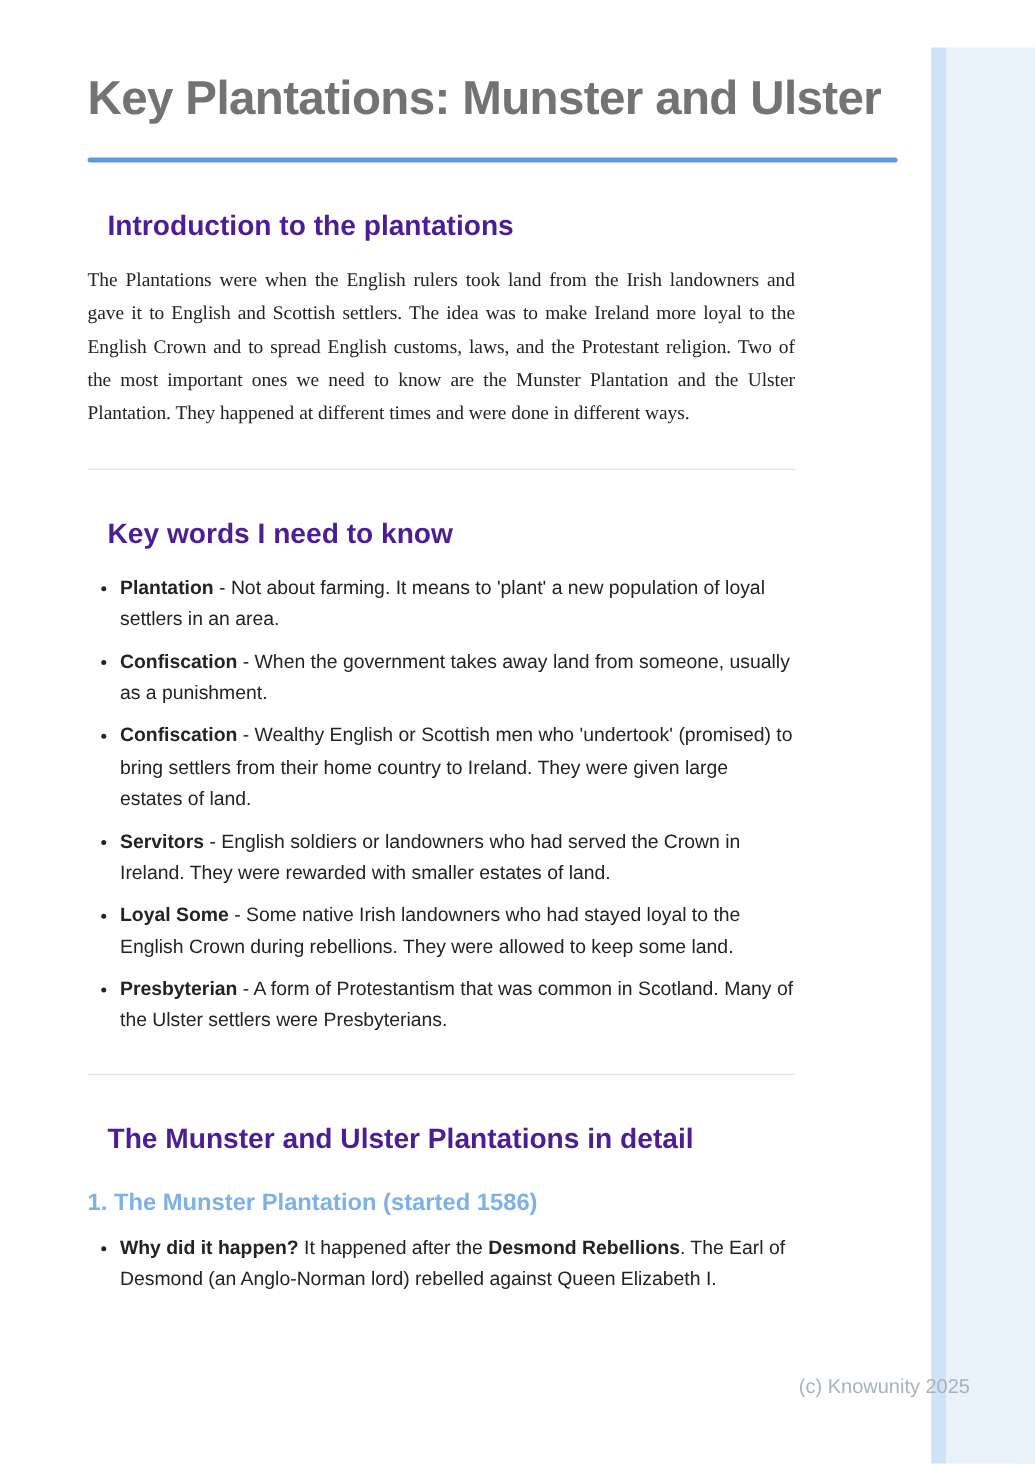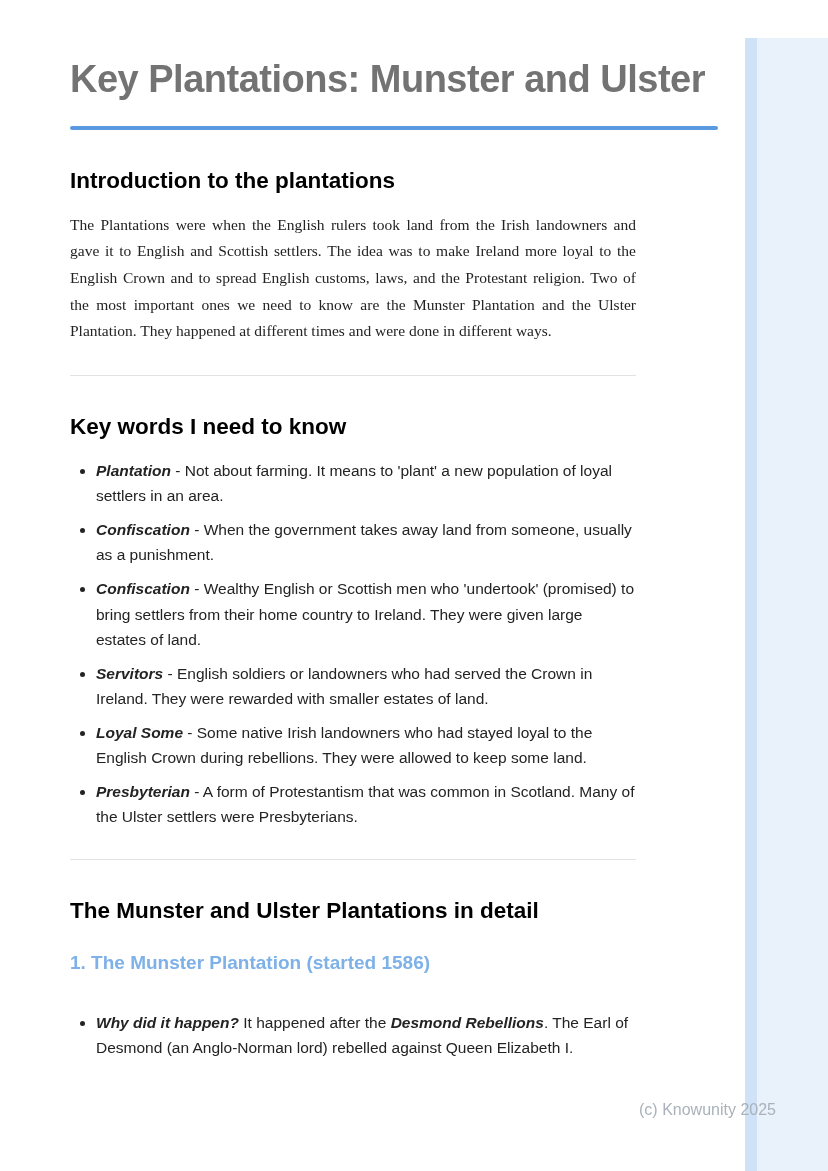--- a/index.html
+++ b/index.html
@@ -54,24 +54,24 @@
   .title-rule {
     height: 4px;
     width: 648px;
     background: #5b9ae0;
     border: none;
     border-radius: 2px;
     margin: 0;
   }
 
   h2.section {
-    color: #000000;
+    color: #4c1d95;
     font-size: 22.5px;
     font-weight: 700;
-    margin: 38px 0 18px 0;
+    margin: 38px 0 18px 16px;
   }
 
   p.body {
     font-size: 15.5px;
     line-height: 1.72;
     text-align: justify;
     max-width: 566px;
     margin: 0;
     font-family: Liberation Serif, serif;
   }
@@ -89,27 +89,27 @@
     max-width: 566px;
     list-style: disc;
   }
   ul.bullets li {
     font-size: 15.5px;
     line-height: 1.62;
     margin-bottom: 9px;
   }
   ul.bullets li:last-child { margin-bottom: 0; }
 
-  .term { font-weight: 700; font-style: italic; }
+  .term { font-weight: 700; }
 
   h3.subsection {
     color: #7eb1e8;
     font-size: 19px;
     font-weight: 700;
-    margin: 28px 0 36px 0;
+    margin: 28px 0 12px 0;
   }
 
   .footer {
     position: absolute;
     right: 52px;
     bottom: 52px;
     font-size: 16px;
     color: #a9b2ba;
     z-index: 3;
   }

